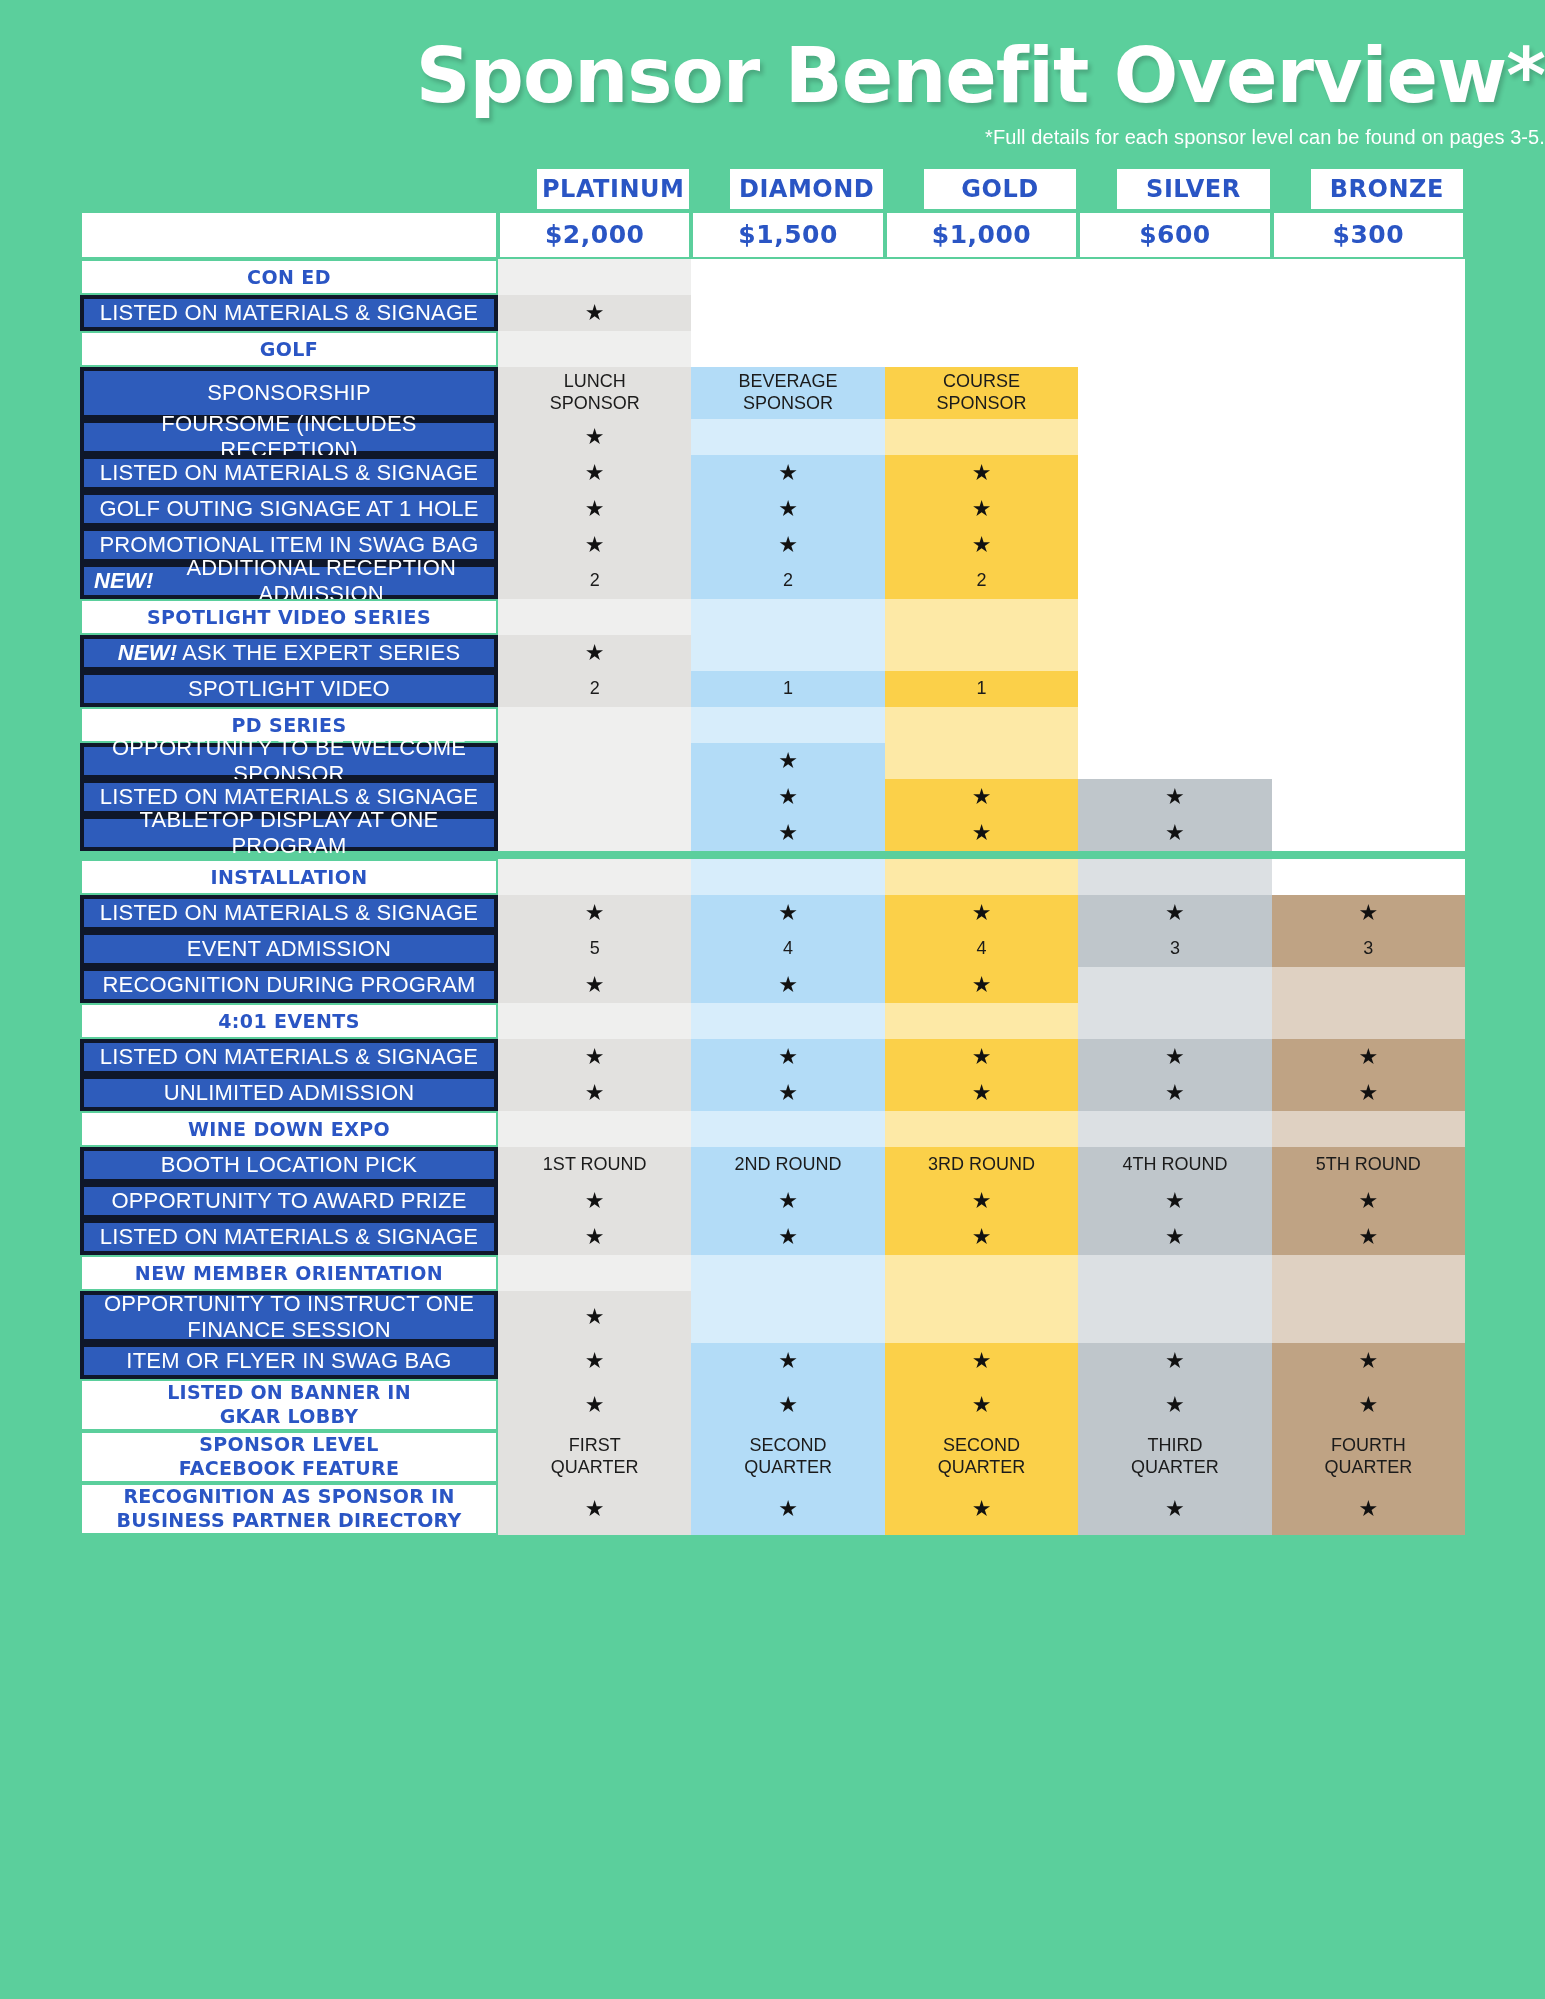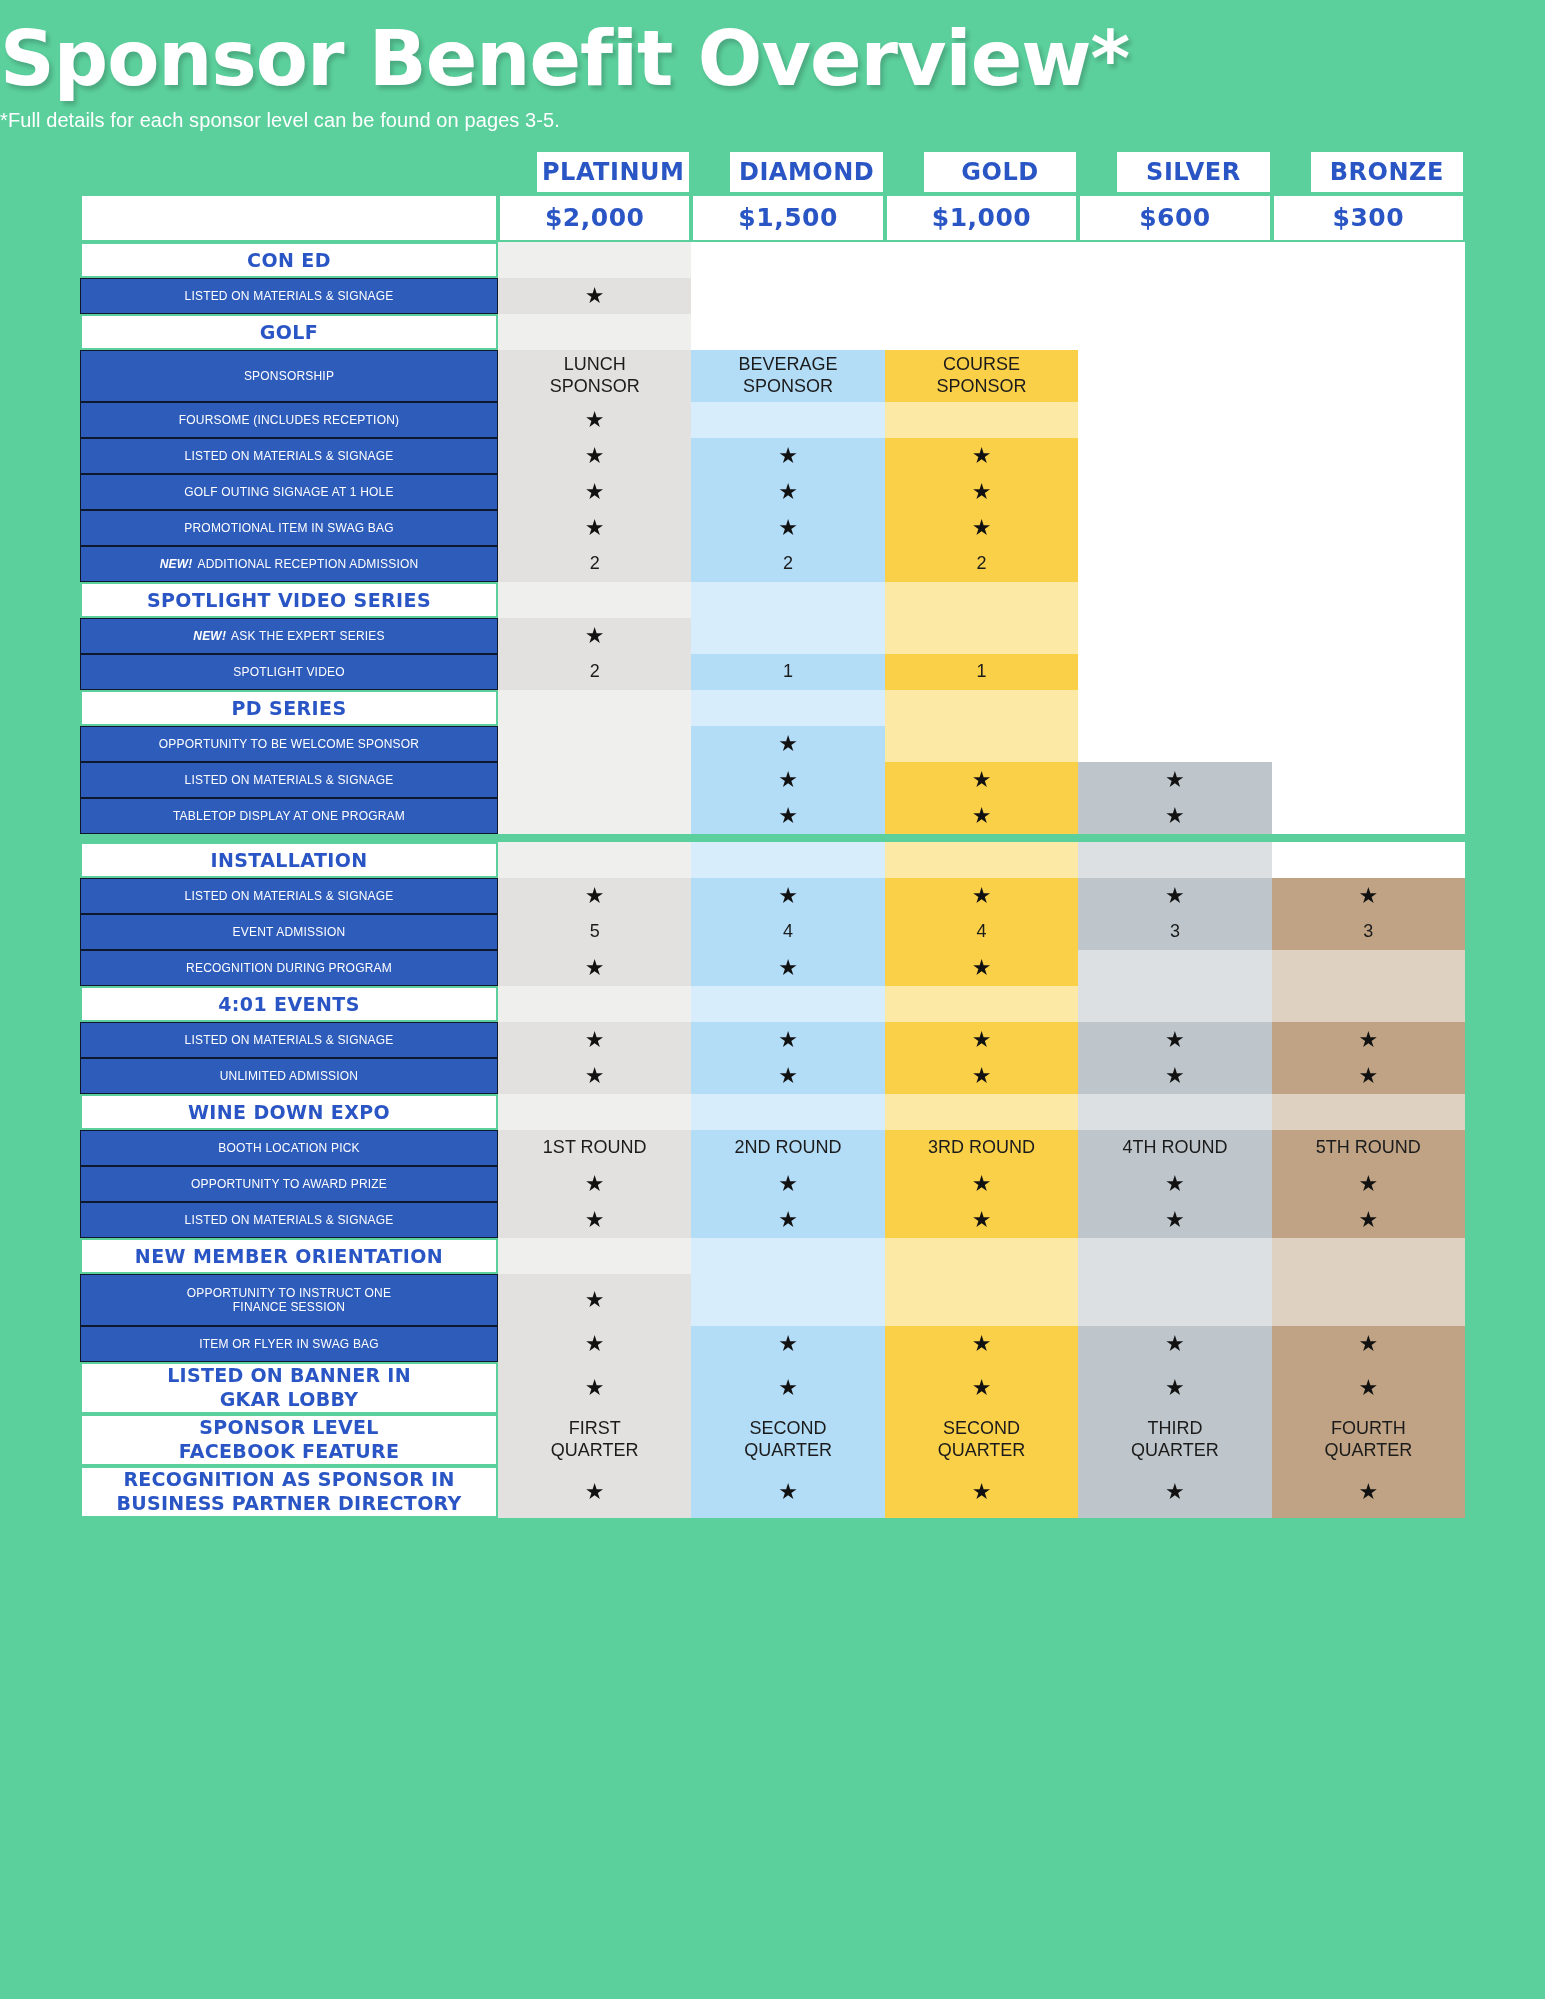--- a/index.html
+++ b/index.html
@@ -5,21 +5,21 @@
   * { box-sizing: border-box; margin: 0; padding: 0; }
   html, body { width: 1545px; height: 1999px; }
   body {
     background: #5BCF9C;
     font-family: "Liberation Sans", sans-serif;
     overflow: hidden;
   }
   .page { position: relative; width: 1545px; height: 1999px; }
 
   
-  .title-wrap { text-align: left; padding-top: 19px; }
+  .title-wrap { text-align: right; padding-top: 36px; }
   .main-title {
     font-family: "DejaVu Sans", sans-serif;
     font-size: 76px;
     font-weight: bold;
     color: #FFFFFF;
     letter-spacing: -1px;
     text-shadow: 3px 4px 4px rgba(0,0,0,0.18);
     line-height: 1.05;
   }
   .subtitle {
@@ -46,23 +46,23 @@
     text-align: center;
     padding: 4px 10px;
     line-height: 1.18;
   }
   .spacer-cell { 
     background: transparent;
   }
   .label-cell.benefit {
     background: #2E5CBB;
     color: #FFFFFF;
-    font-size: 12px;
+    font-size: 22px;
     letter-spacing: 0.2px;
-    border: 1px solid #0f172a;
+    border: 4px solid #0f172a;
   }
   .label-cell.section {
     background: #FFFFFF;
     color: #2A55C4;
     font-family: "DejaVu Sans", sans-serif;
     font-size: 19px;
     font-weight: bold;
     letter-spacing: 0.4px;
     border: 2px solid #5BCF9C;
   }

